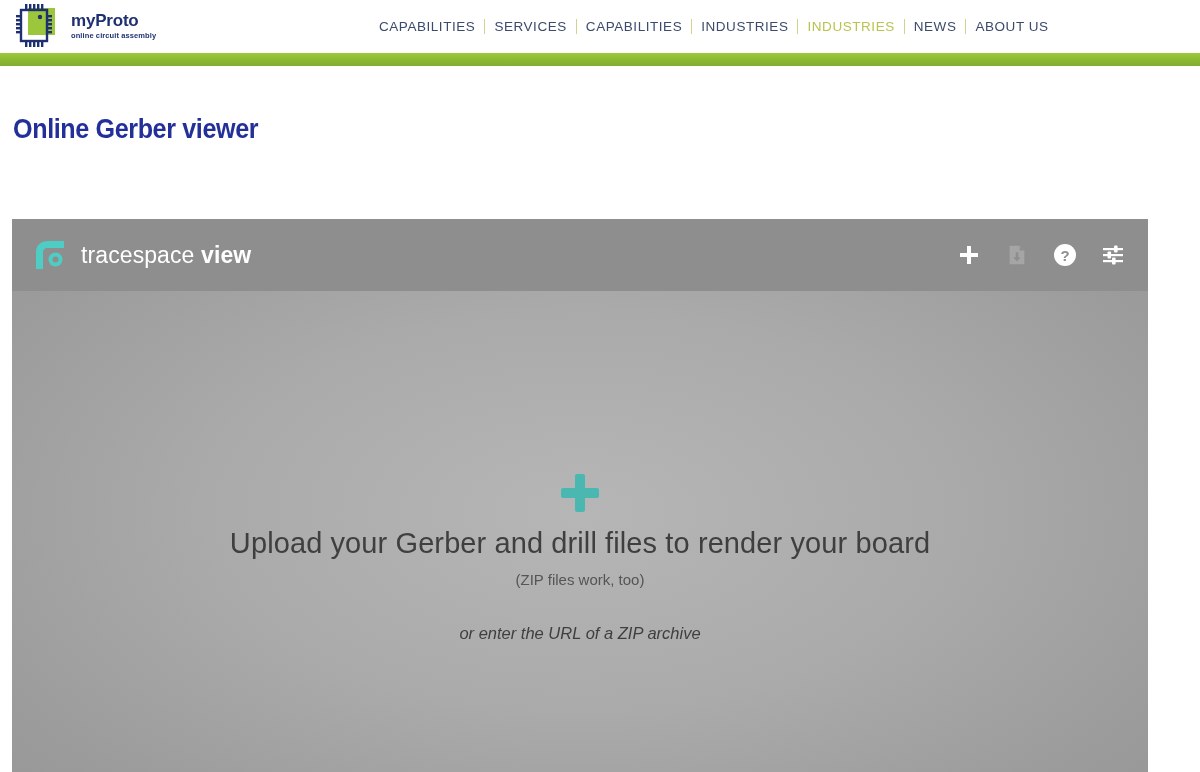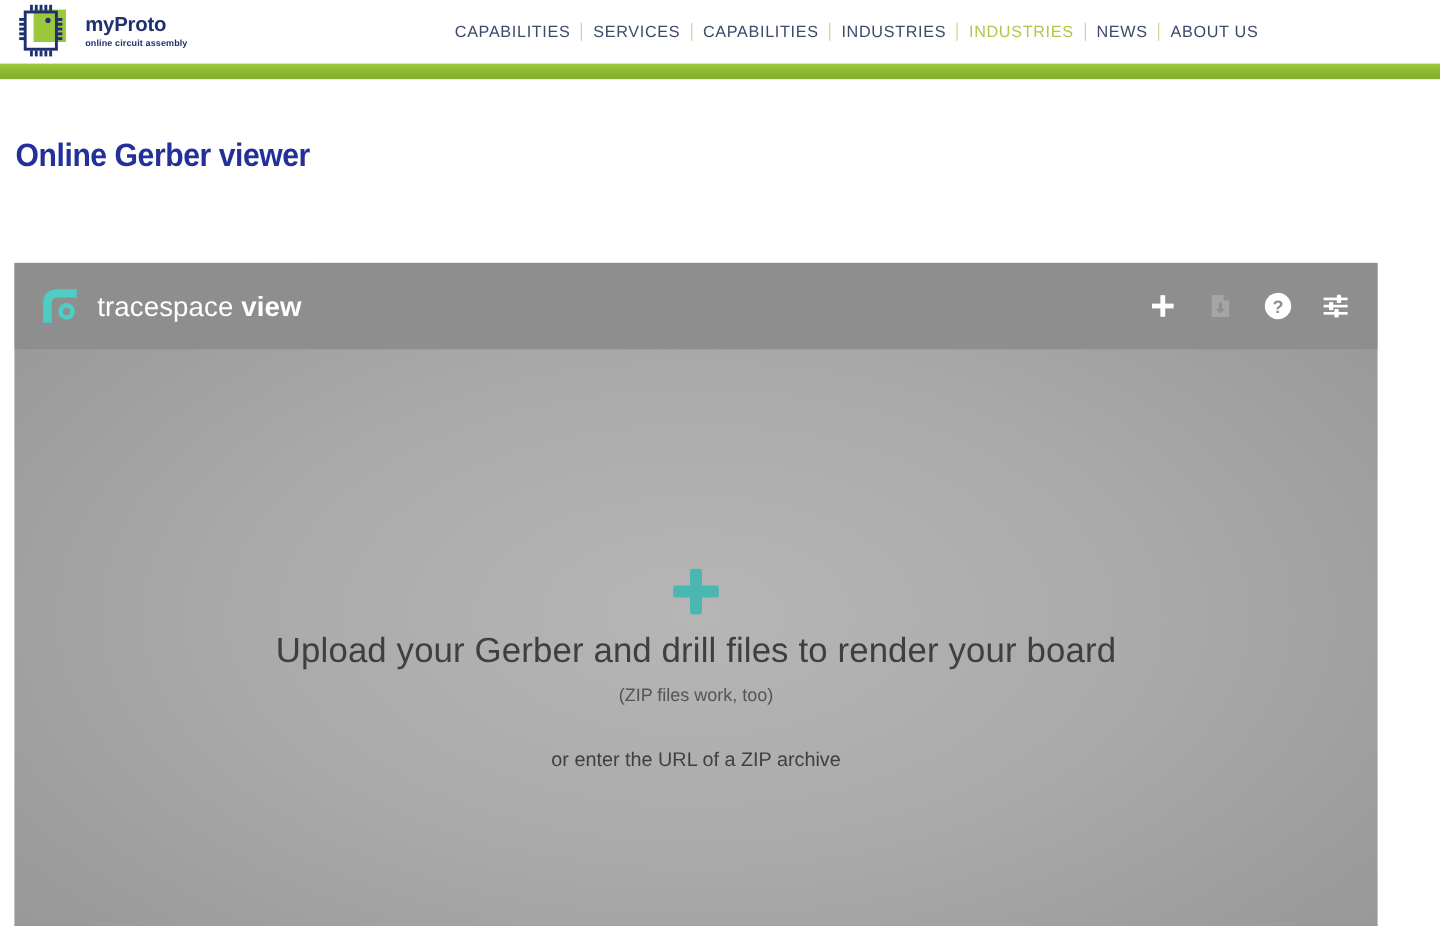--- a/index.html
+++ b/index.html
@@ -185,20 +185,21 @@
     margin-top: 11px;
     font-size: 15px;
     color: #555555;
     font-weight: 300;
   }
   .url-label {
     margin-top: 36px;
     font-size: 16.5px;
     color: #3f3f3f;
     font-weight: 300;
+    font-style: italic;
   }
 
   .url-row {
     margin-top: 12px;
     display: flex;
     align-items: center;
     gap: 12px;
   }
   .url-input {
     width: 513px;

